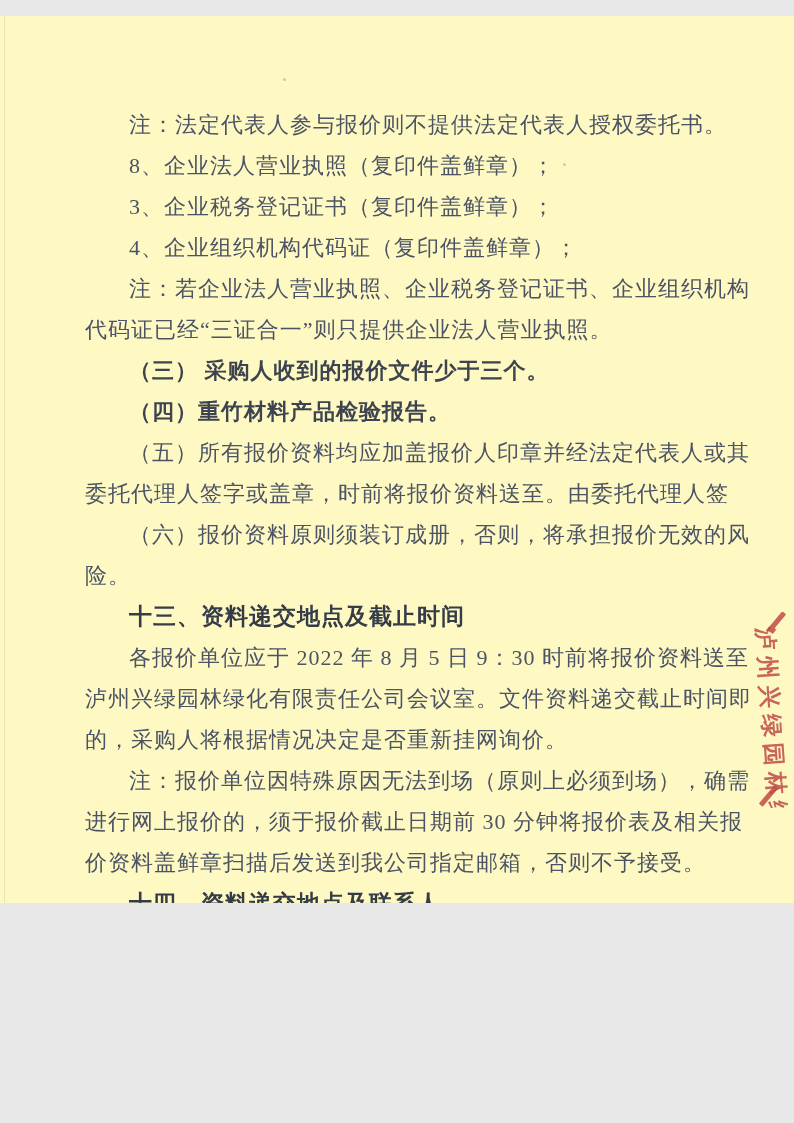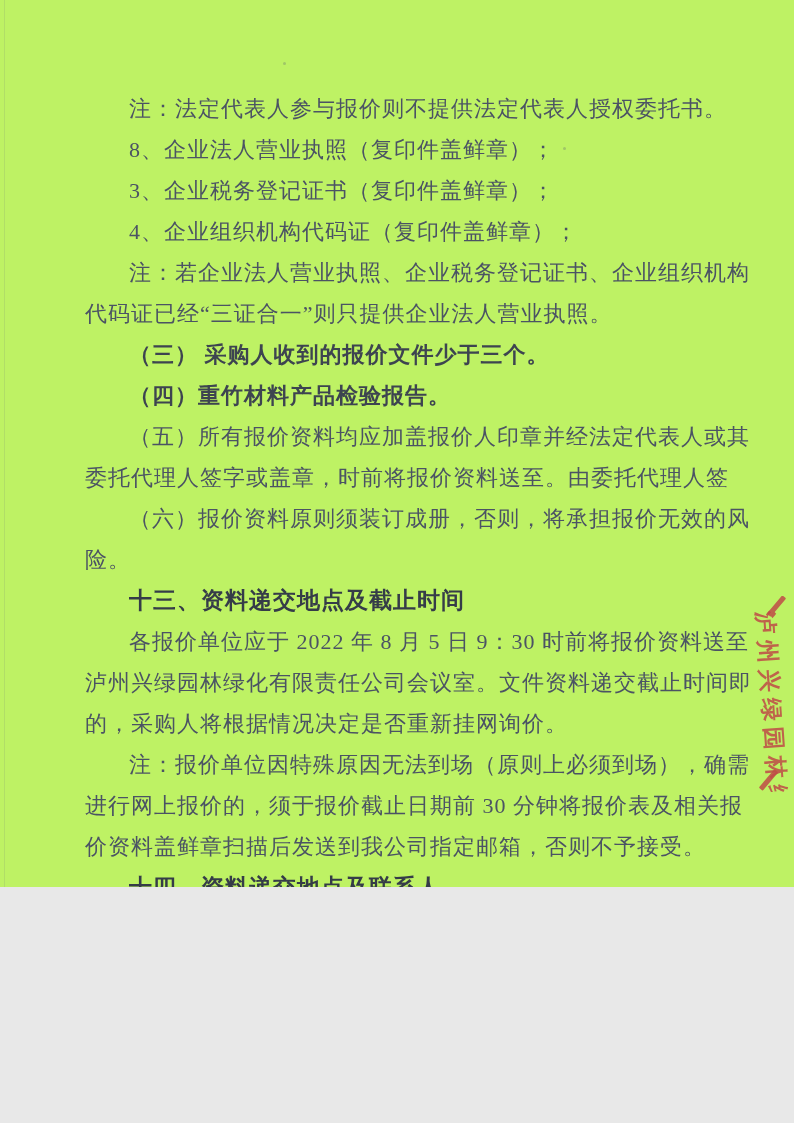--- a/index.html
+++ b/index.html
@@ -1,20 +1,20 @@
 <!DOCTYPE html>
 <html><head>
 <meta charset="utf-8">
 <style>
   html,body { margin:0; padding:0; background:#e8e8e8; }
   .page {
     position:relative;
     width:794px; height:887px;
-    margin:0 auto;
-    background:#bef264;
+    margin:16px auto;
+    background:#fef9c3;
     overflow:hidden;
     font-family:"Liberation Serif","DejaVu Serif",serif;
   }
   
   .scan-edge-left {
     position:absolute; left:4px; top:0; width:1px; height:100%;
     background:rgba(110,118,125,0.16);
   }
   
   .scan-edge-bottom {

